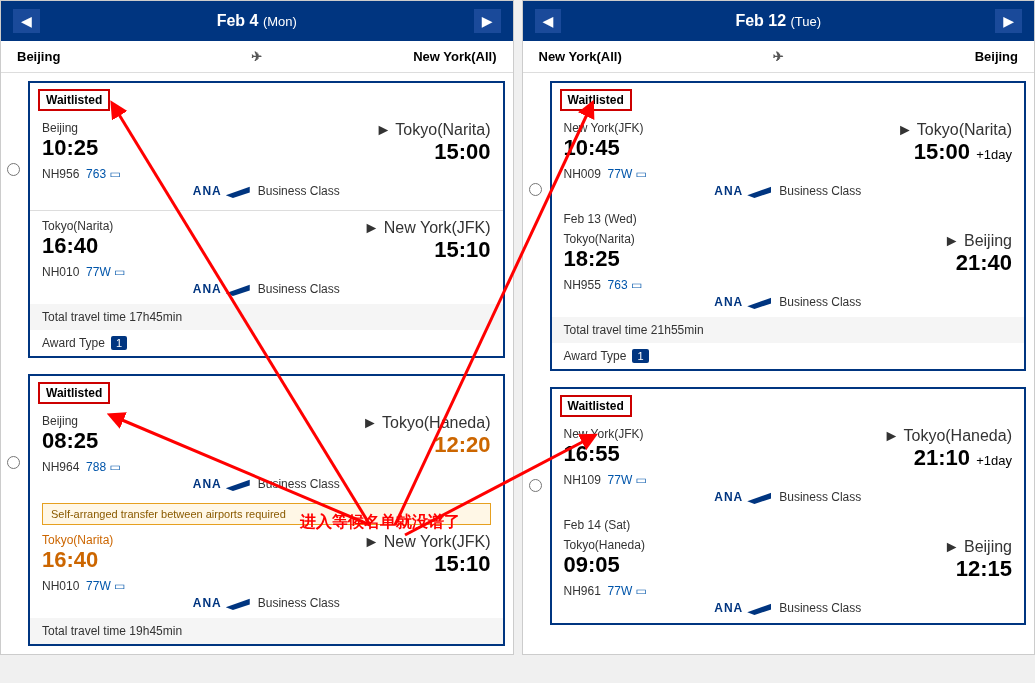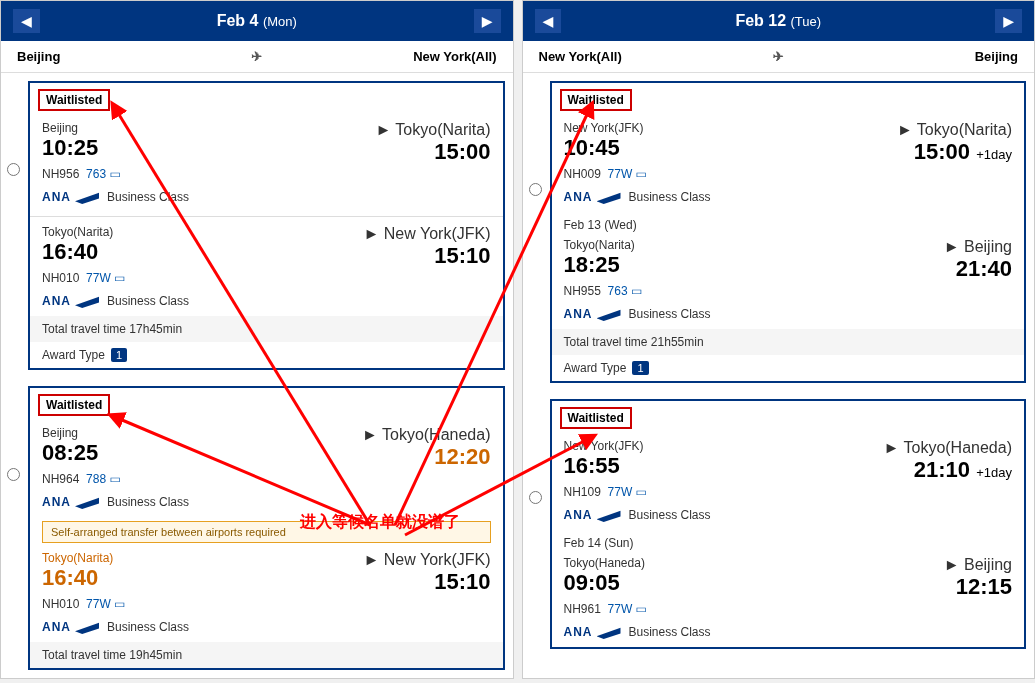--- a/index.html
+++ b/index.html
@@ -99,21 +99,22 @@
     .flight-info {
       font-size: 12px;
       color: #333;
       margin-top: 2px;
     }
     .flight-info a { color: #0055aa; text-decoration: none; }
     .ana-logo {
       display: flex;
       align-items: center;
       gap: 4px;
-      margin-top: 9px;
+      margin-top: 3px;
+      justify-content: center;
     }
     .ana-logo .ana-text {
       font-weight: bold;
       font-size: 12px;
       color: #003580;
       letter-spacing: 1px;
     }
     .ana-wing {
       width: 24px;
       height: 14px;
@@ -422,21 +423,21 @@
             <div class="flight-info">
               NH109 &nbsp;<a href="#">77W ▭</a>
             </div>
             <div class="ana-logo">
               <span class="ana-text">ANA</span>
               <span class="ana-wing"></span>
               <span class="business-class-label">Business Class</span>
             </div>
           </div>
 
-          <div class="date-section-label">Feb 14 (Sun)</div>
+          <div class="date-section-label">Feb 14 (Sat)</div>
 
           
           <div class="flight-segment">
             <div class="segment-route">
               <div>
                 <div class="segment-origin">Tokyo(Haneda)</div>
                 <div class="segment-time">09:05</div>
               </div>
               <div style="text-align:right;">
                 <div class="arrow-label segment-dest-label normal">► Beijing</div>

